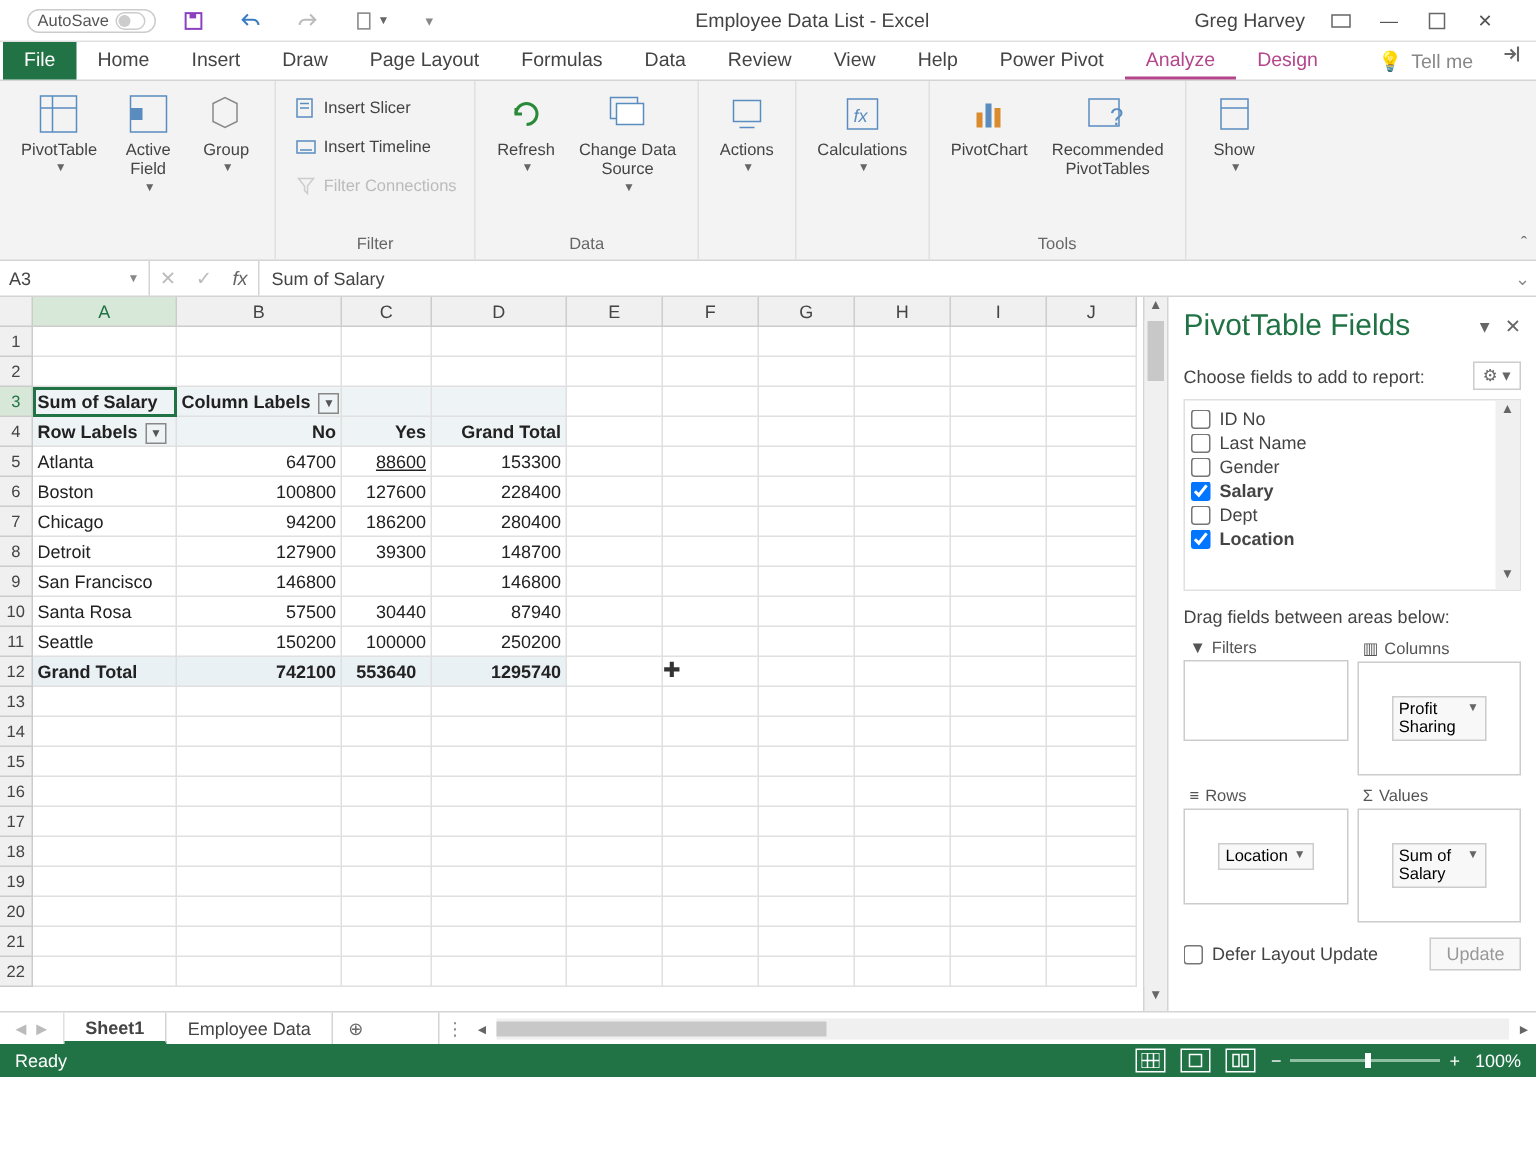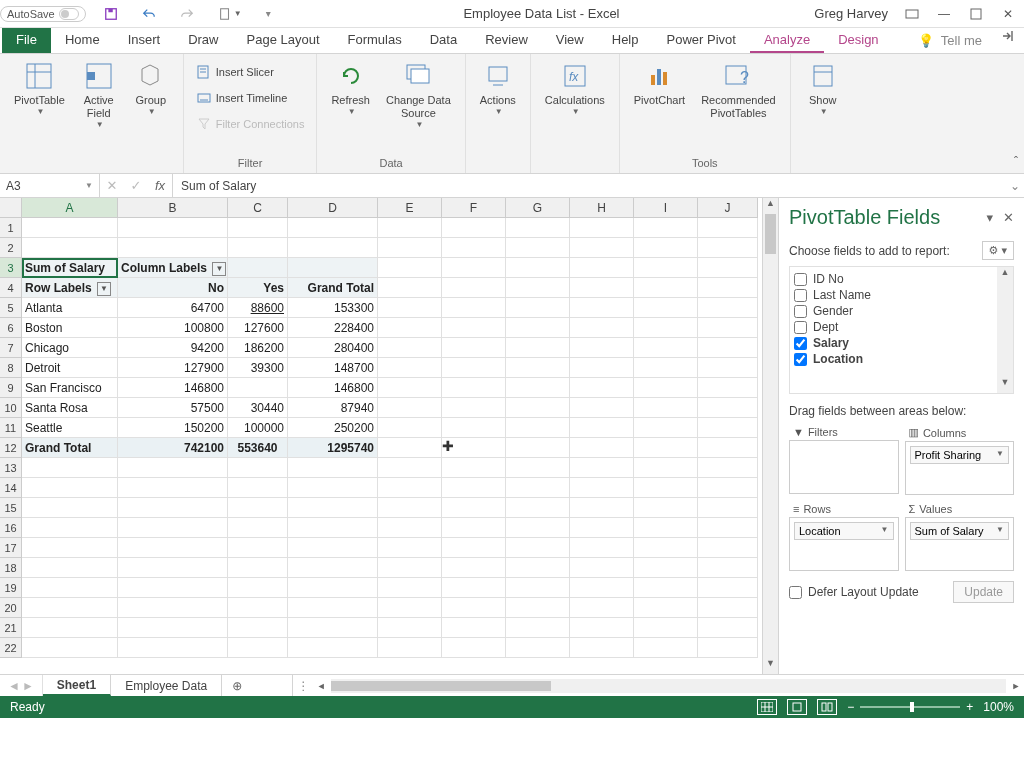--- a/index.html
+++ b/index.html
@@ -1,19 +1,19 @@
 <!DOCTYPE html>
 <html><head>
 <meta charset="utf-8">
 <style>
 * { box-sizing: border-box; margin: 0; padding: 0; font-family: "Segoe UI", Arial, sans-serif; }
 body { width: 1024px; height: 768px; background: #fff; overflow: hidden; font-size: 12px; }
 
 
-.titlebar { height: 28px; background: #fff; display: flex; align-items: center; padding: 0 0; border-bottom: 1px solid #e0e0e0; }
+.titlebar { height: 28px; background: #fff; display: flex; align-items: center; padding: 0 18px; border-bottom: 1px solid #e0e0e0; }
 .titlebar .qat { display: flex; align-items: center; gap: 2px; }
 .titlebar .qat-item { padding: 2px 6px; color: #555; font-size: 11px; display: flex; align-items: center; }
 .titlebar .autosave { border: 1px solid #ccc; border-radius: 8px; padding: 1px 6px; display: flex; align-items: center; gap: 4px; }
 .titlebar .autosave-toggle { width: 20px; height: 12px; border: 1px solid #ccc; border-radius: 6px; position: relative; }
 .titlebar .autosave-toggle::after { content:""; position:absolute; left:1px; top:1px; width:8px; height:8px; border-radius:50%; background:#ccc; }
 .titlebar .title { flex: 1; text-align: center; color: #444; font-size: 13px; }
 .titlebar .user { color: #444; font-size: 13px; padding: 0 8px; }
 .titlebar .winbtn { width: 32px; height: 24px; display: flex; align-items: center; justify-content: center; color: #555; }
 .qat-icon { width: 14px; height: 14px; }
 .qat-sep { width: 8px; }
@@ -88,21 +88,21 @@
 .fields-list { border:1px solid #e0e0e0; height: 128px; overflow:hidden; position:relative; }
 .fields-list-inner { padding: 4px 2px; }
 .field-item { display:flex; align-items:center; gap:6px; padding:1px 2px; font-size:12px; color:#444; }
 .field-item input { width:13px; height:13px; }
 .field-item.checked { font-weight:600; }
 .fields-vscroll { position:absolute; right:0; top:0; bottom:0; width:16px; background:#f0f0f0; display:flex; flex-direction:column; }
 .areas-label { font-size: 12px; color: #444; margin: 10px 0 6px; }
 .areas-grid { display:grid; grid-template-columns:1fr 1fr; gap:6px; }
 .area-box { border:1px solid #ccc; min-height:54px; padding:2px; position:relative; }
 .area-header { font-size:11px; color:#555; padding:2px 4px; display:flex; align-items:center; gap:4px; }
-.area-item { border:1px solid #ccc; background:#f8f8f8; margin:2px; padding:2px 4px; font-size:11px; display:flex; }
+.area-item { border:1px solid #ccc; background:#f8f8f8; margin:20px; padding:2px 4px; font-size:11px; display:flex; }
 .area-item-caret { margin-left:auto; font-size:8px; color:#666; }
 .defer-row { display:flex; align-items:center; gap:6px; margin-top:10px; font-size:12px; color:#444; }
 .update-btn { margin-left:auto; border:1px solid #ccc; padding:3px 10px; color:#999; font-size:12px; background:#f8f8f8; }
 
 
 .sheet-bar { height: 22px; background: #fff; border-top: 1px solid #d4d4d4; display:flex; align-items:stretch; }
 .sheet-nav { display:flex; align-items:center; gap:2px; padding:0 8px; color:#bbb; border-right:1px solid #e0e0e0; }
 .sheet-tabs { display:flex; align-items:stretch; }
 .sheet-tab { padding: 2px 14px; border-right:1px solid #d4d4d4; font-size:12px; color:#444; display:flex; align-items:center; }
 .sheet-tab.active { border-bottom:2px solid #217346; font-weight:600; }
@@ -721,27 +721,27 @@
             <span>ID No</span>
           </div>
           <div class="field-item">
             <input type="checkbox" style="">
             <span>Last Name</span>
           </div>
           <div class="field-item">
             <input type="checkbox" style="">
             <span>Gender</span>
           </div>
+          <div class="field-item checked">
+            <input type="checkbox" checked="" style="">
+            <span>Salary</span>
+          </div>
           <div class="field-item">
             <input type="checkbox" style="">
             <span>Dept</span>
-          </div>
-          <div class="field-item checked">
-            <input type="checkbox" checked="" style="">
-            <span>Salary</span>
           </div>
           <div class="field-item checked">
             <input type="checkbox" checked="" style="">
             <span>Location</span>
           </div>
         </div>
       <div class="fields-vscroll">
         <div class="vscroll-btn">▲</div>
         <div style="flex:1"></div>
         <div class="vscroll-btn">▼</div>

